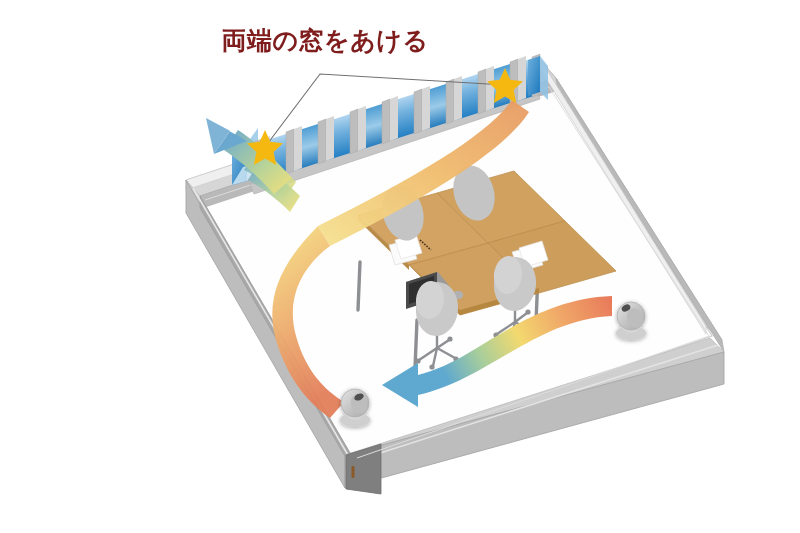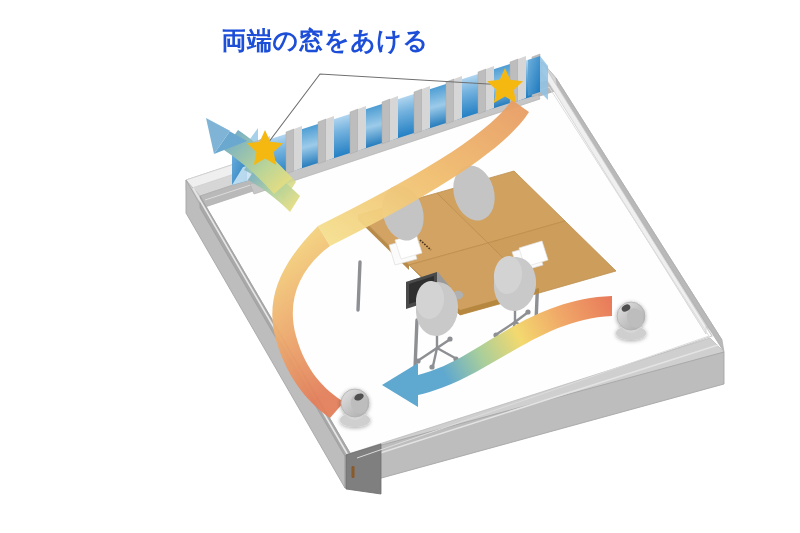--- a/index.html
+++ b/index.html
@@ -28,21 +28,21 @@
   }
   .callout-title {
     position: absolute;
     left: 205px;
     top: 26px;
     width: 240px;
     text-align: center;
     font-family: "DejaVu Sans", "Liberation Sans", sans-serif;
     font-size: 25px;
     font-weight: 700;
-    color: #1d4ed8;
+    color: #7f1d1d;
     letter-spacing: 0.5px;
     line-height: 1.2;
     white-space: nowrap;
     user-select: none;
   }
 </style>
 </head>
 <body>
 
 <div id="stage">

